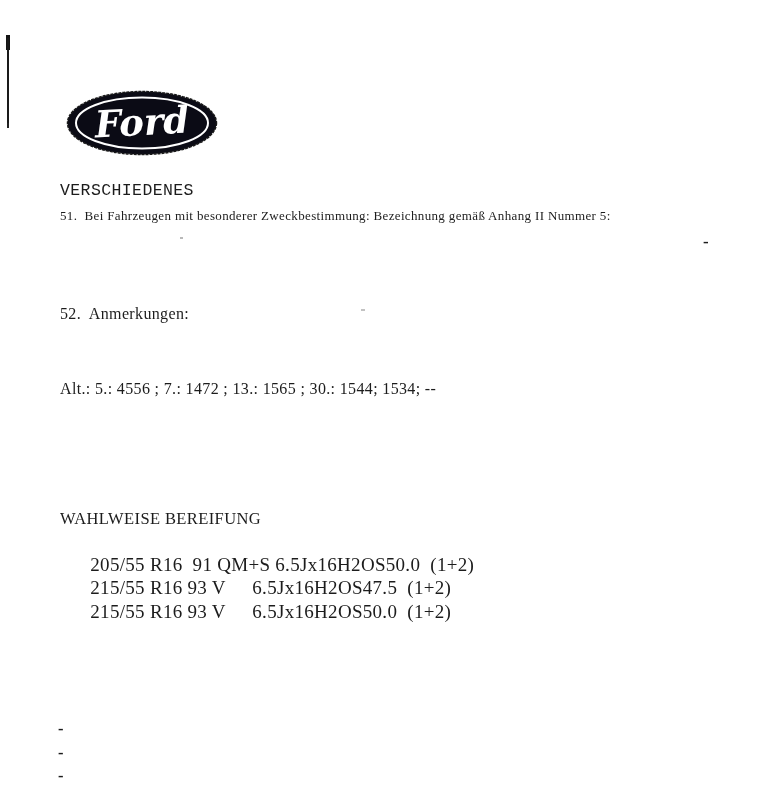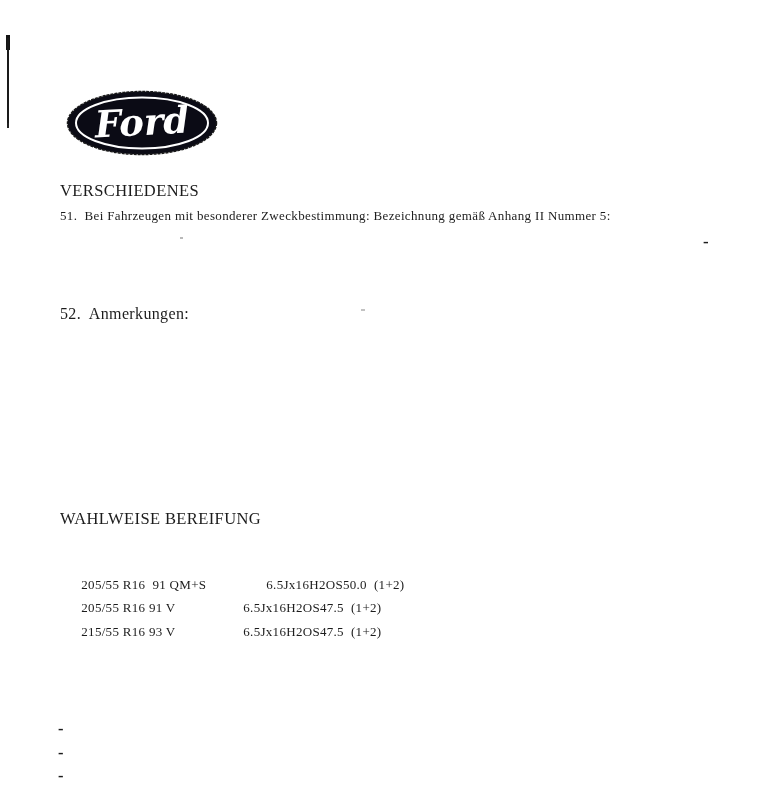--- a/index.html
+++ b/index.html
@@ -25,42 +25,42 @@
     font-weight:bold;
     font-size:37px;
   }
 
   .h1 {
     position:absolute; left:60px;
     font-size:16.5px; line-height:20px;
     letter-spacing:0.4px;
     white-space:pre;
   }
-  .h-misc  { top:181px; }
+  .h-misc  { top:181px;font-family:Liberation Mono, monospace; }
   .h-tires { top:509px;text-align:right; }
 
   .line51 {
     position:absolute; left:60px; top:206px;
     font-size:13px; line-height:20px;
     letter-spacing:0.35px;
     white-space:pre;
   }
   .dash-right {
     position:absolute; left:703px; top:232px;
     font-size:17px; line-height:20px; font-weight:bold;
   }
   .block52 {
     position:absolute; left:60px; top:251px;
     font-size:16px; line-height:25px;
     letter-spacing:0.35px;
     white-space:pre;
   }
   .tire-list {
-    position:absolute; left:60px; top:549px;
-    font-size:13px; letter-spacing:0.3px;
+    position:absolute; left:60px; top:529px;
+    font-size:19px; letter-spacing:0.3px;
   }
   .tire-row { height:23.5px; line-height:23.5px; white-space:pre; }
   .tire-spec { display:inline-block; width:162px; white-space:pre; }
   .row-first .tire-spec { width:185px; }
   .empty-list {
     position:absolute; left:58px; top:717px;
     font-size:16.5px; line-height:23.7px; font-weight:bold;
   }
   .speck1 { position:absolute; left:180px; top:237px; width:3px; height:2px; background:#b9b9b9; }
   .speck2 { position:absolute; left:361px; top:309px; width:4px; height:2px; background:#c2c2c2; }
@@ -83,33 +83,34 @@
   </svg>
 
   <div class="h1 h-misc">VERSCHIEDENES</div>
 
   <div class="line51">51.  Bei Fahrzeugen mit besonderer Zweckbestimmung: Bezeichnung gemäß Anhang II Nummer 5:</div>
 
   <div class="dash-right">-</div>
 
   <div class="block52">
     <div>52.  Anmerkungen:</div>
+    <div>Alt.: 5.: 4556 ; 7.: 1472 ; 13.: 1565 ; 30.: 1544; 1534; --</div>
   </div>
 
   <div class="h1 h-tires">WAHLWEISE BEREIFUNG</div>
 
   <div class="tire-list">
     <div class="tire-row row-first">
       <span class="tire-spec">205/55 R16  91 QM+S</span><span class="tire-rim">6.5Jx16H2OS50.0  (1+2)</span>
     </div>
     <div class="tire-row">
-      <span class="tire-spec">205/55 R16 91 V</span><span class="tire-rim">6.5Jx16H2OS47.5  (1+2)</span>
+      <span class="tire-spec">215/55 R16 93 V</span><span class="tire-rim">6.5Jx16H2OS47.5  (1+2)</span>
     </div>
     <div class="tire-row">
-      <span class="tire-spec">215/55 R16 93 V</span><span class="tire-rim">6.5Jx16H2OS47.5  (1+2)</span>
+      <span class="tire-spec">215/55 R16 93 V</span><span class="tire-rim">6.5Jx16H2OS50.0  (1+2)</span>
     </div>
   </div>
 
   <div class="empty-list">
     <div>-</div>
     <div>-</div>
     <div>-</div>
   </div>
 
   <div class="speck1"></div>

